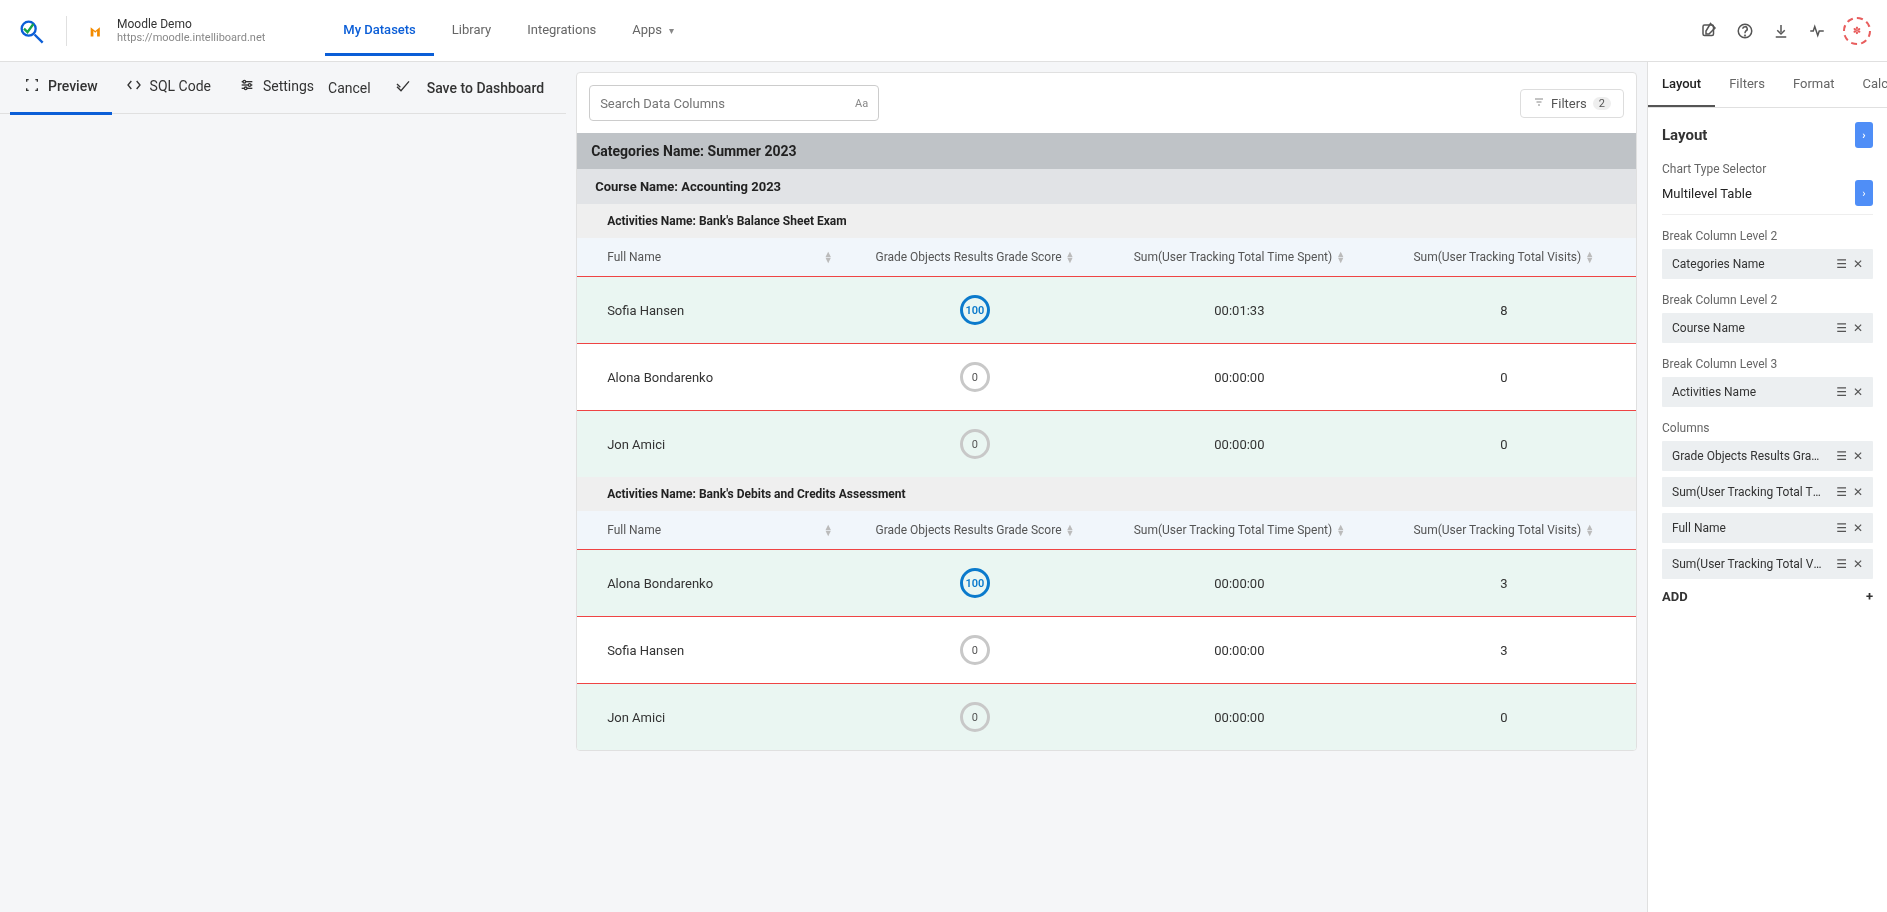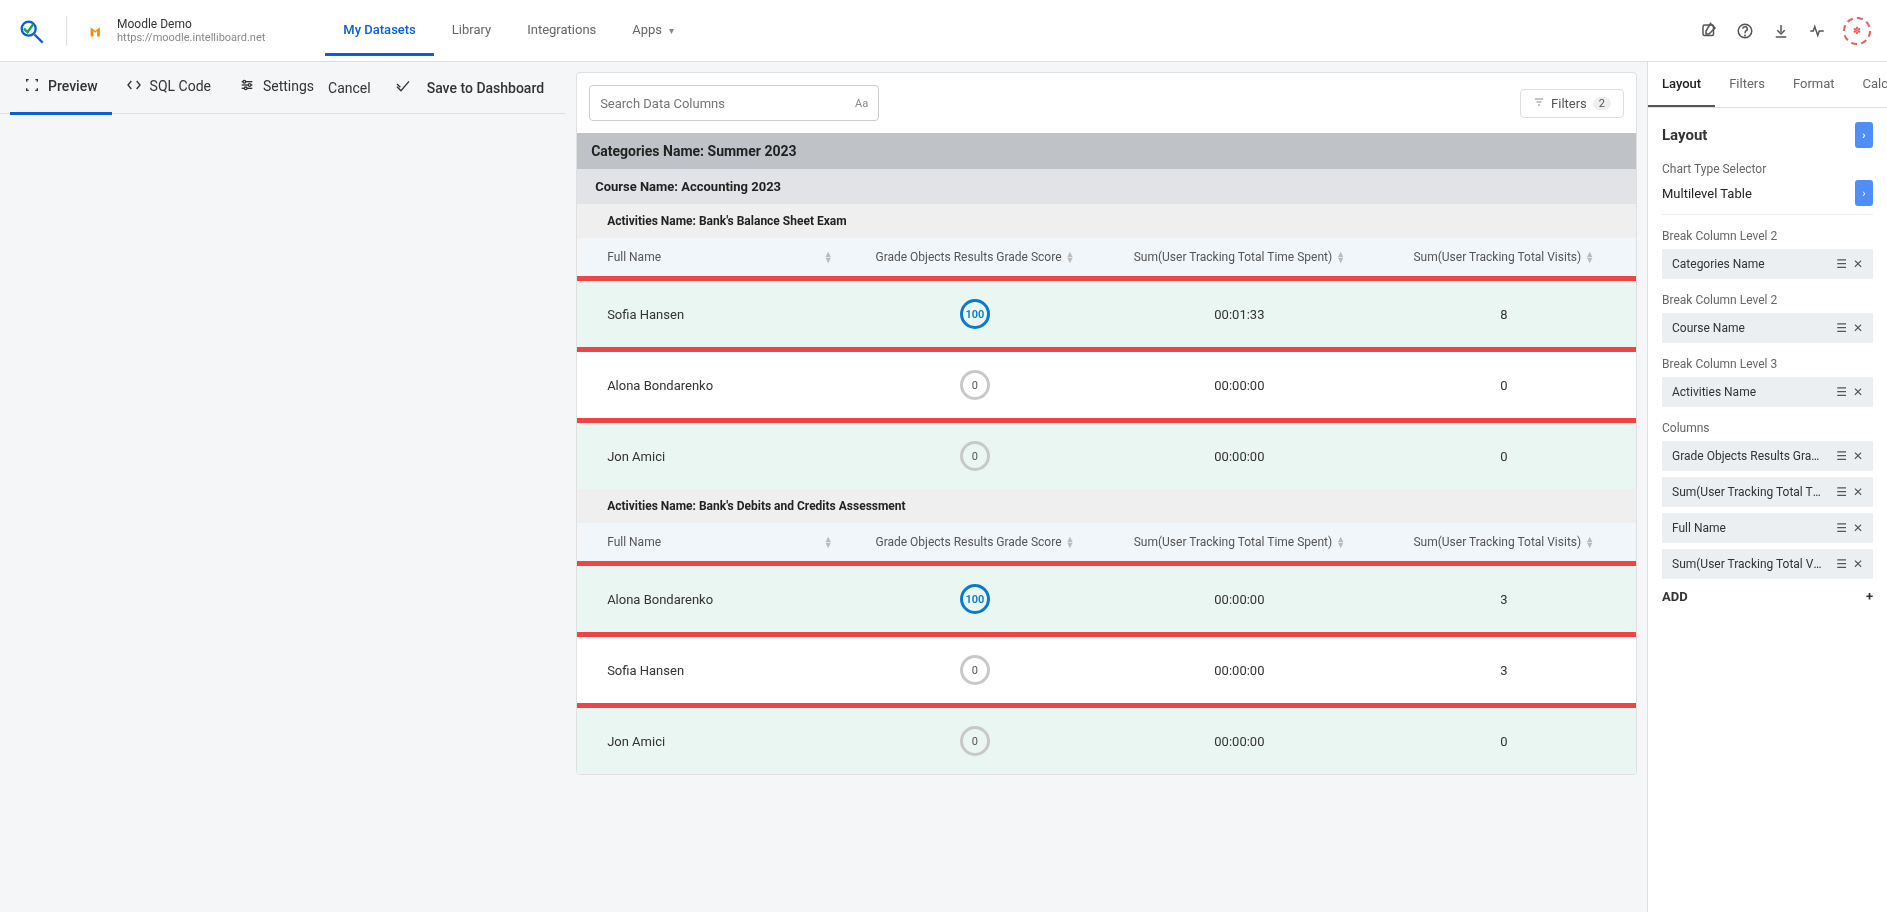--- a/index.html
+++ b/index.html
@@ -42,21 +42,21 @@
 .level1 { background: #bfc3c7; font-weight: 700; font-size: 14px; padding: 10px 14px; color: #222; }
 .level2 { background: #e1e3e6; font-weight: 700; font-size: 13px; padding: 10px 18px; color: #222; }
 .level3 { background: #efefef; font-weight: 700; font-size: 12px; padding: 10px 30px; color: #222; }
 .thead-row { display: flex; background: #f1f6fb; font-size: 12px; color: #555; font-weight: 400; }
 .thead-row > div { padding: 12px 10px; display: flex; align-items: center; justify-content: space-between; }
 .col1 { flex: 1.2; padding-left: 30px !important; }
 .col2 { flex: 1.3; justify-content: center !important; }
 .col3 { flex: 1.3; justify-content: center !important; }
 .col4 { flex: 1.3; justify-content: center !important; }
 .sort-arrows { color: #bbb; font-size: 9px; line-height: 6px; margin-left:4px; display:flex; flex-direction:column; }
-.data-row { display: flex; font-size: 13px; border-top: 5px solid #ef4444; }
+.data-row { display: flex; font-size: 13px; border-top: 1px solid #ef4444; }
 .data-row > div { padding: 18px 10px; display: flex; align-items: center; }
 .data-row .col1 { padding-left: 30px; }
 .data-row .col2, .data-row .col3, .data-row .col4 { justify-content: center; }
 .data-row.alt { background: #eaf6f2; }
 .grade-circle { width: 30px; height: 30px; border-radius: 50%; display: flex; align-items: center; justify-content: center; font-size: 11px; border: 3px solid #c8c8c8; color: #555; }
 .grade-circle.full { border-color: #0b7acc; color: #0b7acc; font-weight: 600; }
 
 .right-panel { width: 240px; border-left: 1px solid #e0e0e0; background: #fff; display: flex; flex-direction: column; overflow: hidden; }
 .rp-tabs { display: flex; border-bottom: 1px solid #e0e0e0; overflow: hidden; }
 .rp-tab { padding: 14px 14px; font-size: 13px; color: #666; cursor: pointer; border-bottom: 2px solid transparent; white-space: nowrap; }

